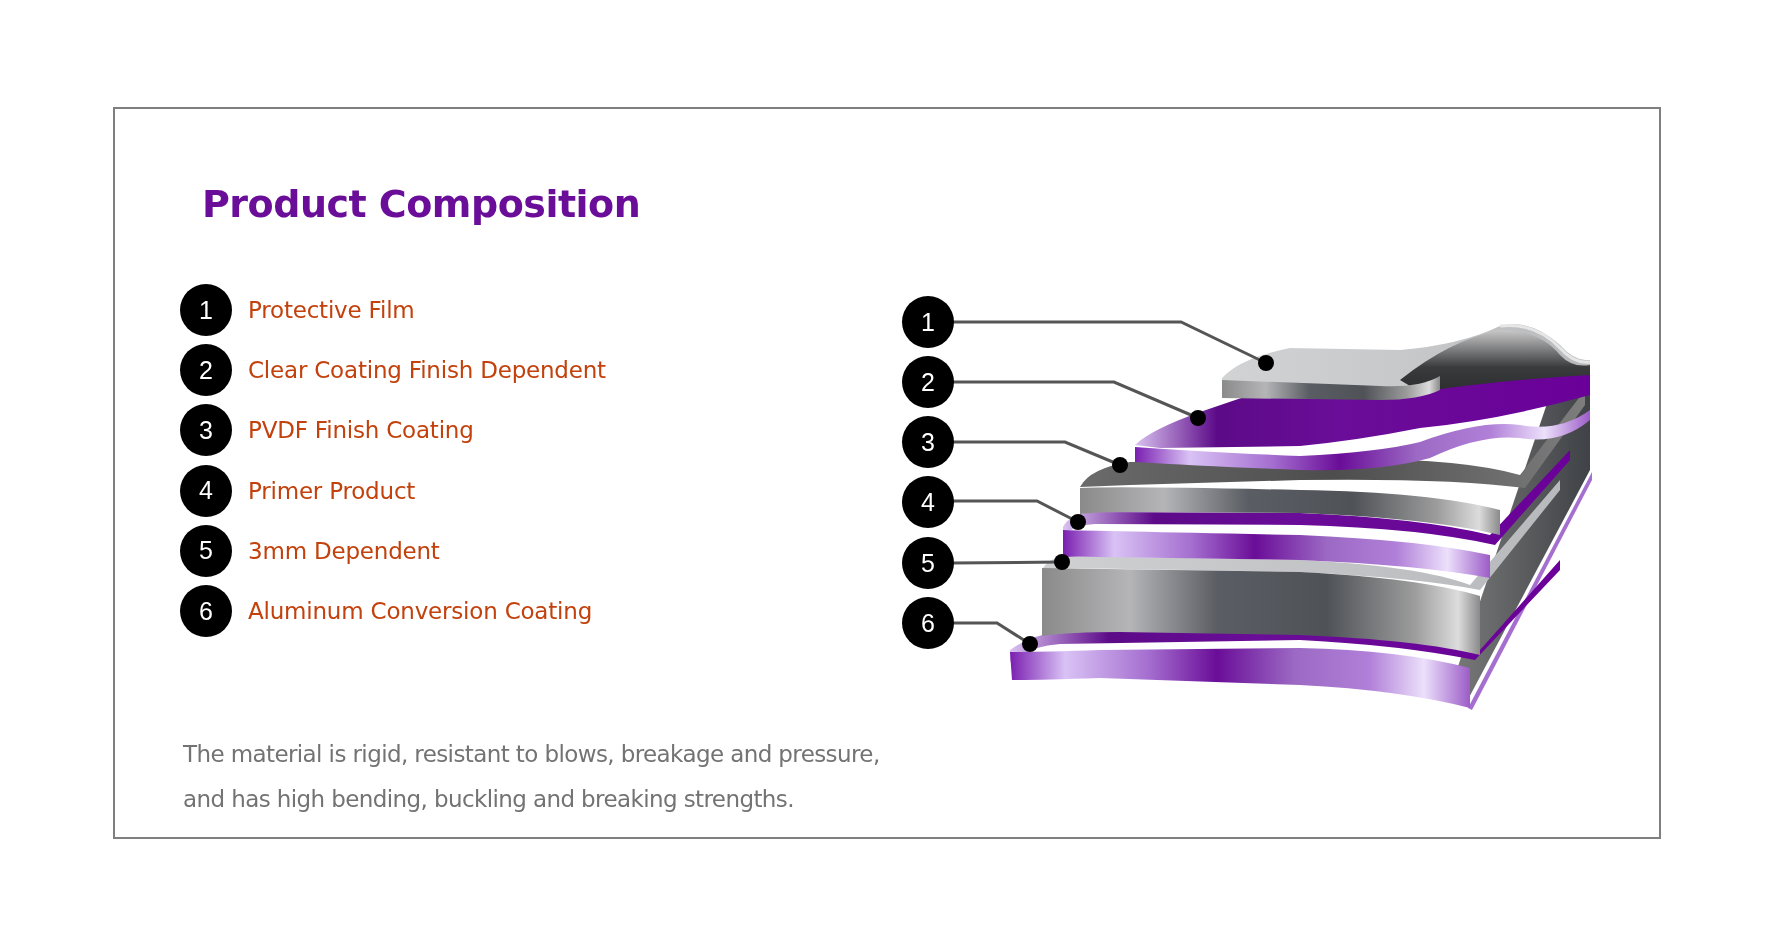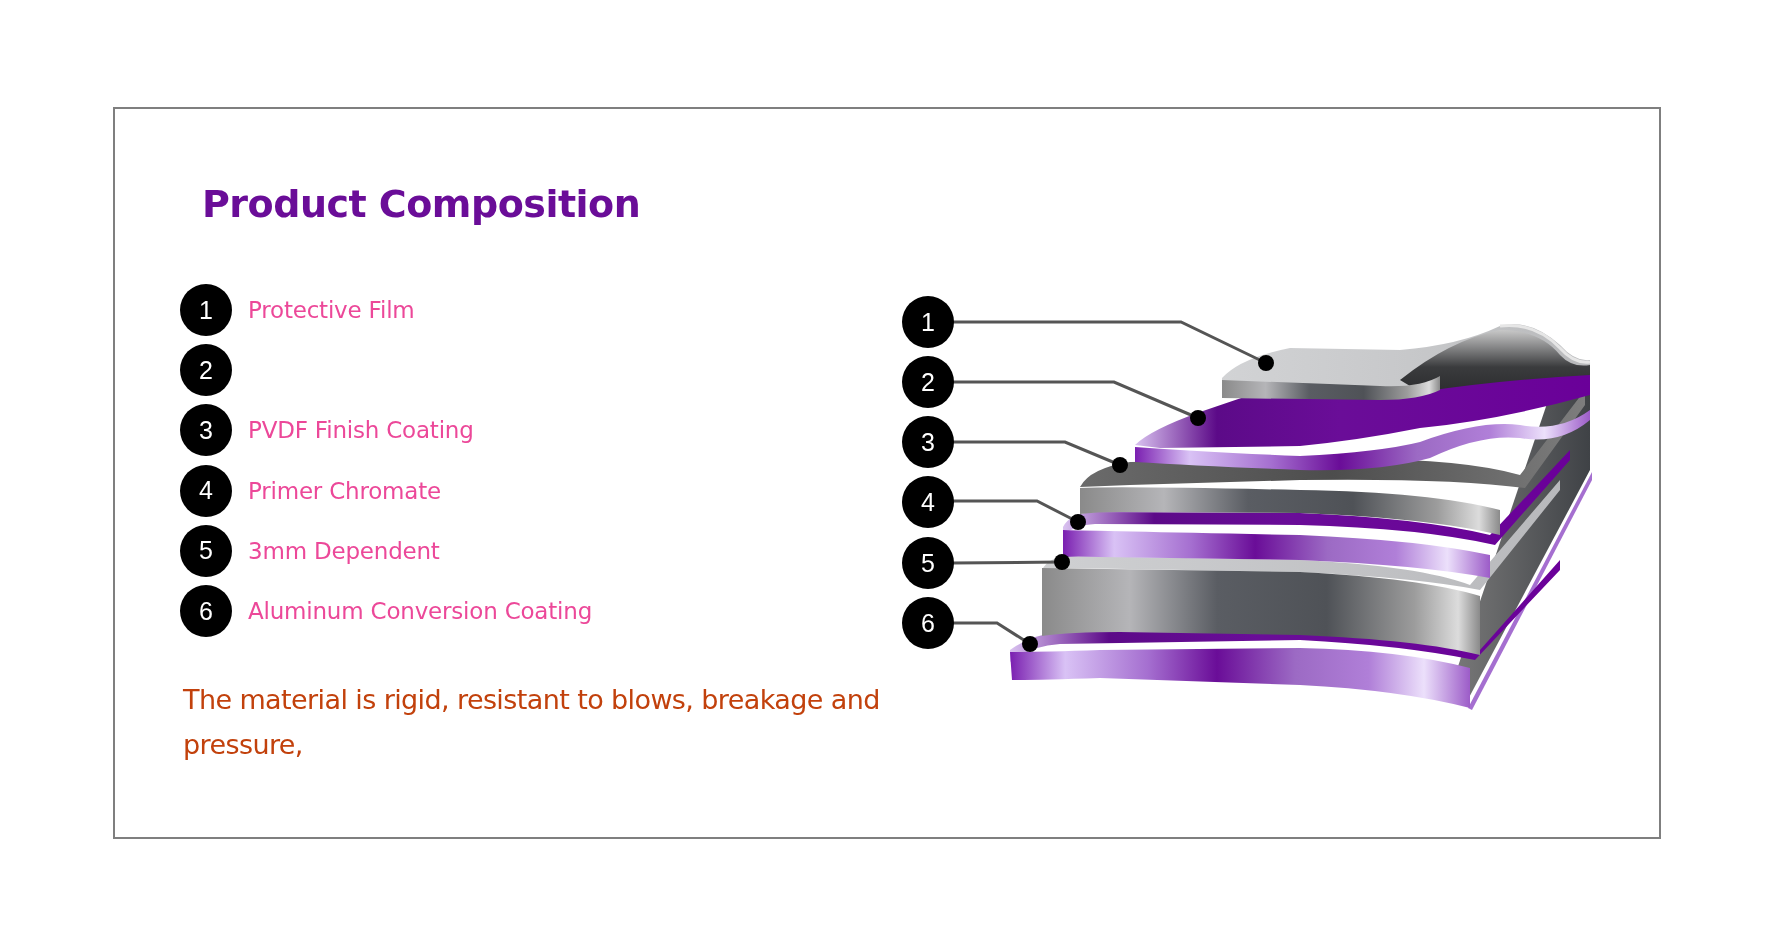--- a/index.html
+++ b/index.html
@@ -9,62 +9,64 @@
            border: 2px solid #7f7f7f; box-sizing: content-box; }
   .title { position: absolute; left: 186px; top: 160px; margin: 16px;
            font-family: "DejaVu Sans", sans-serif; font-weight: bold;
            font-size: 38px; letter-spacing: -0.5px; color: #6a0d98; line-height: 56px; }
   .legend { position: absolute; left: 180px; top: 280px; margin: 0; padding: 0; list-style: none; }
   .legend-item { display: flex; align-items: center; height: 60.2px; }
   .badge { width: 52px; height: 52px; border-radius: 50%; background: #000; color: #fff;
            display: flex; align-items: center; justify-content: center;
            font-family: "Liberation Sans", sans-serif; font-size: 25px; flex: 0 0 52px; }
   .legend-label { margin-left: 16px; font-family: "DejaVu Sans", sans-serif; font-size: 23px;
-                  color: #ec4899; letter-spacing: -0.2px; }
-  .desc { position: absolute; left: 183px; top: 677px; width: 800px; margin: 0;
-          font-family: "DejaVu Sans", sans-serif; font-size: 27px; line-height: 45px;
-          color: #c2410c; letter-spacing: -0.6px; }
+                  color: #c2410c; letter-spacing: -0.2px; }
+  .desc { position: absolute; left: 183px; top: 732px; width: 800px; margin: 0;
+          font-family: "DejaVu Sans", sans-serif; font-size: 23px; line-height: 45px;
+          color: #737373; letter-spacing: -0.6px; }
   .diagram { position: absolute; left: 0; top: 0; }
   .callout-num { font-family: "Liberation Sans", sans-serif; font-size: 25px; fill: #ffffff; }
 </style>
 </head>
 <body>
 
 <div class="frame"></div>
 
 <h1 class="title">Product Composition</h1>
 
 <ul class="legend">
   <li class="legend-item">
     <span class="badge">1</span>
     <span class="legend-label">Protective Film</span>
   </li>
   <li class="legend-item">
     <span class="badge">2</span>
+    <span class="legend-label">Clear Coating Finish Dependent</span>
   </li>
   <li class="legend-item">
     <span class="badge">3</span>
     <span class="legend-label">PVDF Finish Coating</span>
   </li>
   <li class="legend-item">
     <span class="badge">4</span>
-    <span class="legend-label">Primer Chromate</span>
+    <span class="legend-label">Primer Product</span>
   </li>
   <li class="legend-item">
     <span class="badge">5</span>
     <span class="legend-label">3mm Dependent</span>
   </li>
   <li class="legend-item">
     <span class="badge">6</span>
     <span class="legend-label">Aluminum Conversion Coating</span>
   </li>
 </ul>
 
 <p class="desc">
   <span>The material is rigid, resistant to blows, breakage and pressure,</span><br>
+  <span>and has high bending, buckling and breaking strengths.</span>
 </p>
 
 <svg class="diagram" width="1774" height="940" viewBox="0 0 1774 940">
   <defs>
     <linearGradient id="gPurpleFront" x1="0" x2="1" y1="0" y2="0">
       <stop offset="0" stop-color="#7a1fb0"></stop>
       <stop offset="0.12" stop-color="#d9c2f5"></stop>
       <stop offset="0.3" stop-color="#a56fd0"></stop>
       <stop offset="0.45" stop-color="#6a0d98"></stop>
       <stop offset="0.62" stop-color="#9c6ac4"></stop>

